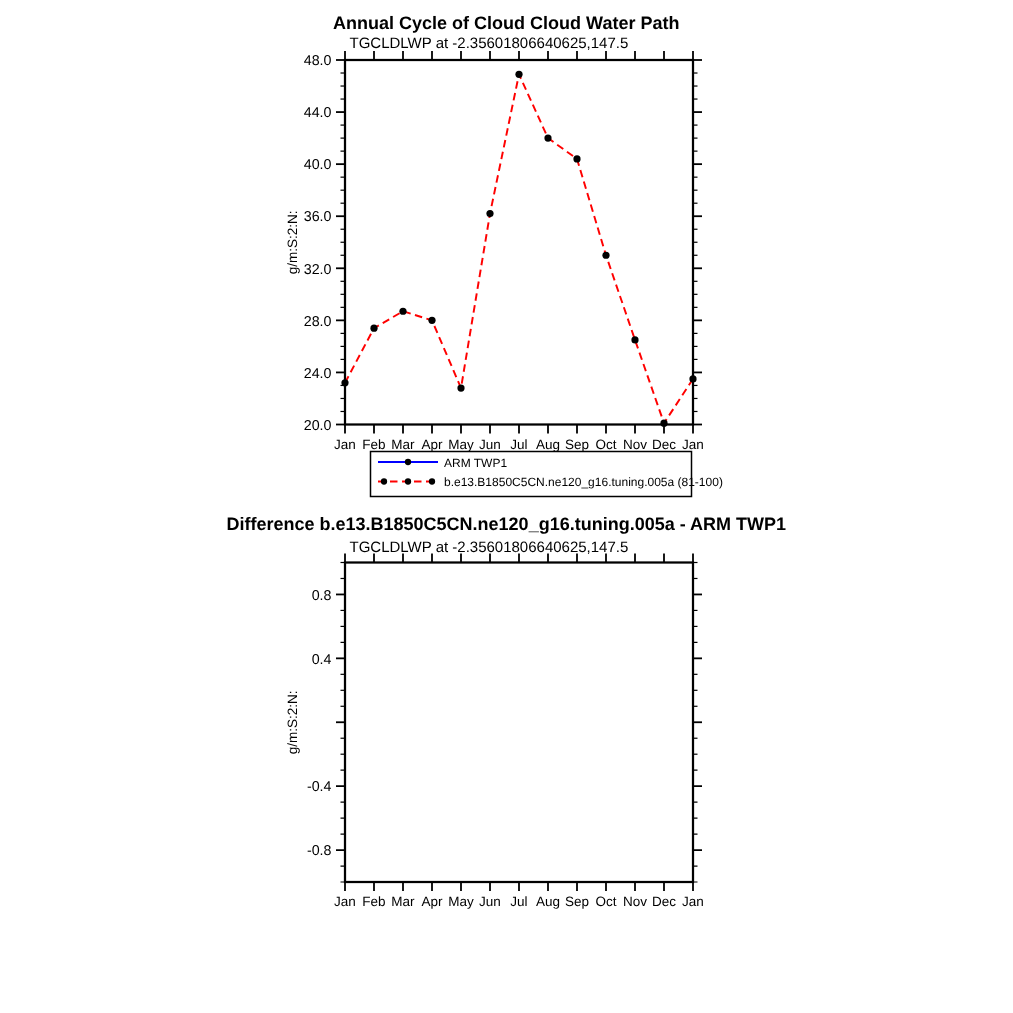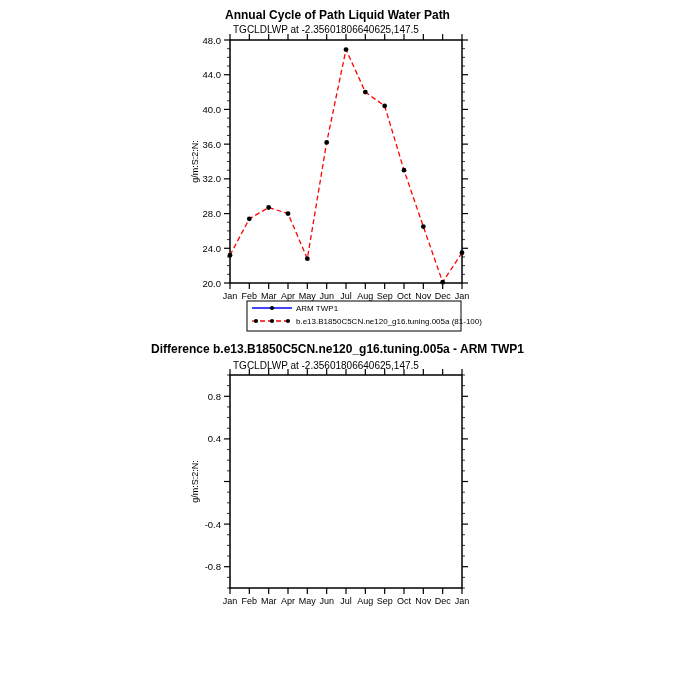--- a/index.html
+++ b/index.html
@@ -11,21 +11,21 @@
   #top-title{top:8px;}
   #top-subtitle{left:233px;top:24px;}
   #bottom-title{top:342px;}
   #bottom-subtitle{left:233px;top:360px;}
   svg{position:absolute;left:0;top:0;}
 </style>
 </head>
 <body>
 
 <div class="figure">
-  <div class="chart-title" id="top-title">Annual Cycle of Path Liquid Water Path</div>
+  <div class="chart-title" id="top-title">Annual Cycle of Cloud Cloud Water Path</div>
   <div class="chart-subtitle" id="top-subtitle">TGCLDLWP at -2.35601806640625,147.5</div>
   <div class="chart-title" id="bottom-title">Difference b.e13.B1850C5CN.ne120_g16.tuning.005a - ARM TWP1</div>
   <div class="chart-subtitle" id="bottom-subtitle">TGCLDLWP at -2.35601806640625,147.5</div>
   <svg id="plots" width="675" height="675">
       <g>
         <rect x="230" y="40" width="232" height="243" fill="none" stroke="#000" stroke-width="1.5"></rect>
         <line x1="227" y1="274.32142857142856" x2="230" y2="274.32142857142856" stroke="#000" stroke-width="0.8"></line>
         <line x1="462" y1="274.32142857142856" x2="465" y2="274.32142857142856" stroke="#000" stroke-width="0.8"></line>
         <line x1="227" y1="265.64285714285717" x2="230" y2="265.64285714285717" stroke="#000" stroke-width="0.8"></line>
         <line x1="462" y1="265.64285714285717" x2="465" y2="265.64285714285717" stroke="#000" stroke-width="0.8"></line>

